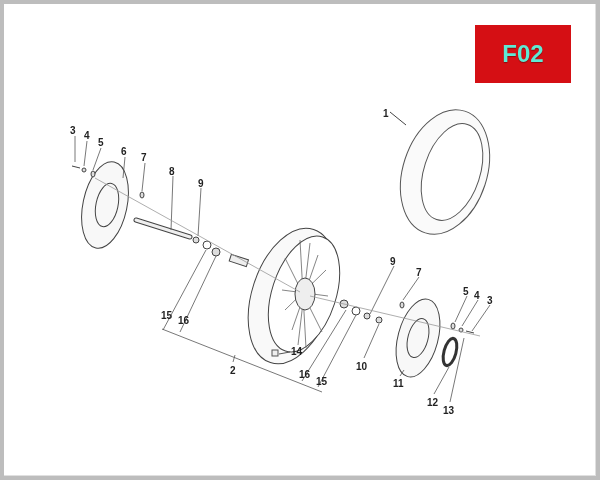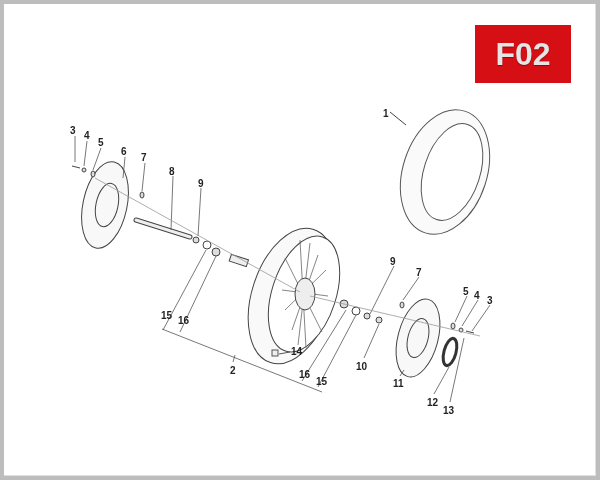--- a/index.html
+++ b/index.html
@@ -1,18 +1,18 @@
 <!DOCTYPE html>
 <html><head>
 <meta charset="utf-8">
 <style>
   html, body { margin: 0; padding: 0; }
   body { width: 600px; height: 480px; background: #bdbdbd; position: relative; overflow: hidden; font-family: "Liberation Sans", sans-serif; }
   .frame { position: absolute; left: 4px; top: 4px; width: 591px; height: 471px; background: #ffffff; border-right: 1px solid #e0e0e0; border-bottom: 1px solid #e0e0e0; }
-  .badge { position: absolute; left: 475px; top: 25px; width: 96px; height: 58px; background: #d50f14; color: #e5e5e5; font-weight: bold; font-size: 32px; display: flex; align-items: center; justify-content: center; letter-spacing: 0px; text-shadow: 0 1px 1px rgba(0,0,0,0.35); }
+  .badge { position: absolute; left: 475px; top: 25px; width: 96px; height: 58px; background: #d50f14; color: #5eead4; font-weight: bold; font-size: 24px; display: flex; align-items: center; justify-content: center; letter-spacing: 0px; text-shadow: 0 1px 1px rgba(0,0,0,0.35); }
   svg.diagram { position: absolute; left: 0; top: 0; }
   .lbl { font-family: "Liberation Sans", sans-serif; font-weight: bold; font-size: 10px; fill: #222; }
 </style>
 </head>
 <body>
 
 <div class="frame"></div>
 
 <svg class="diagram" width="600" height="480" viewBox="0 0 600 480">
 

